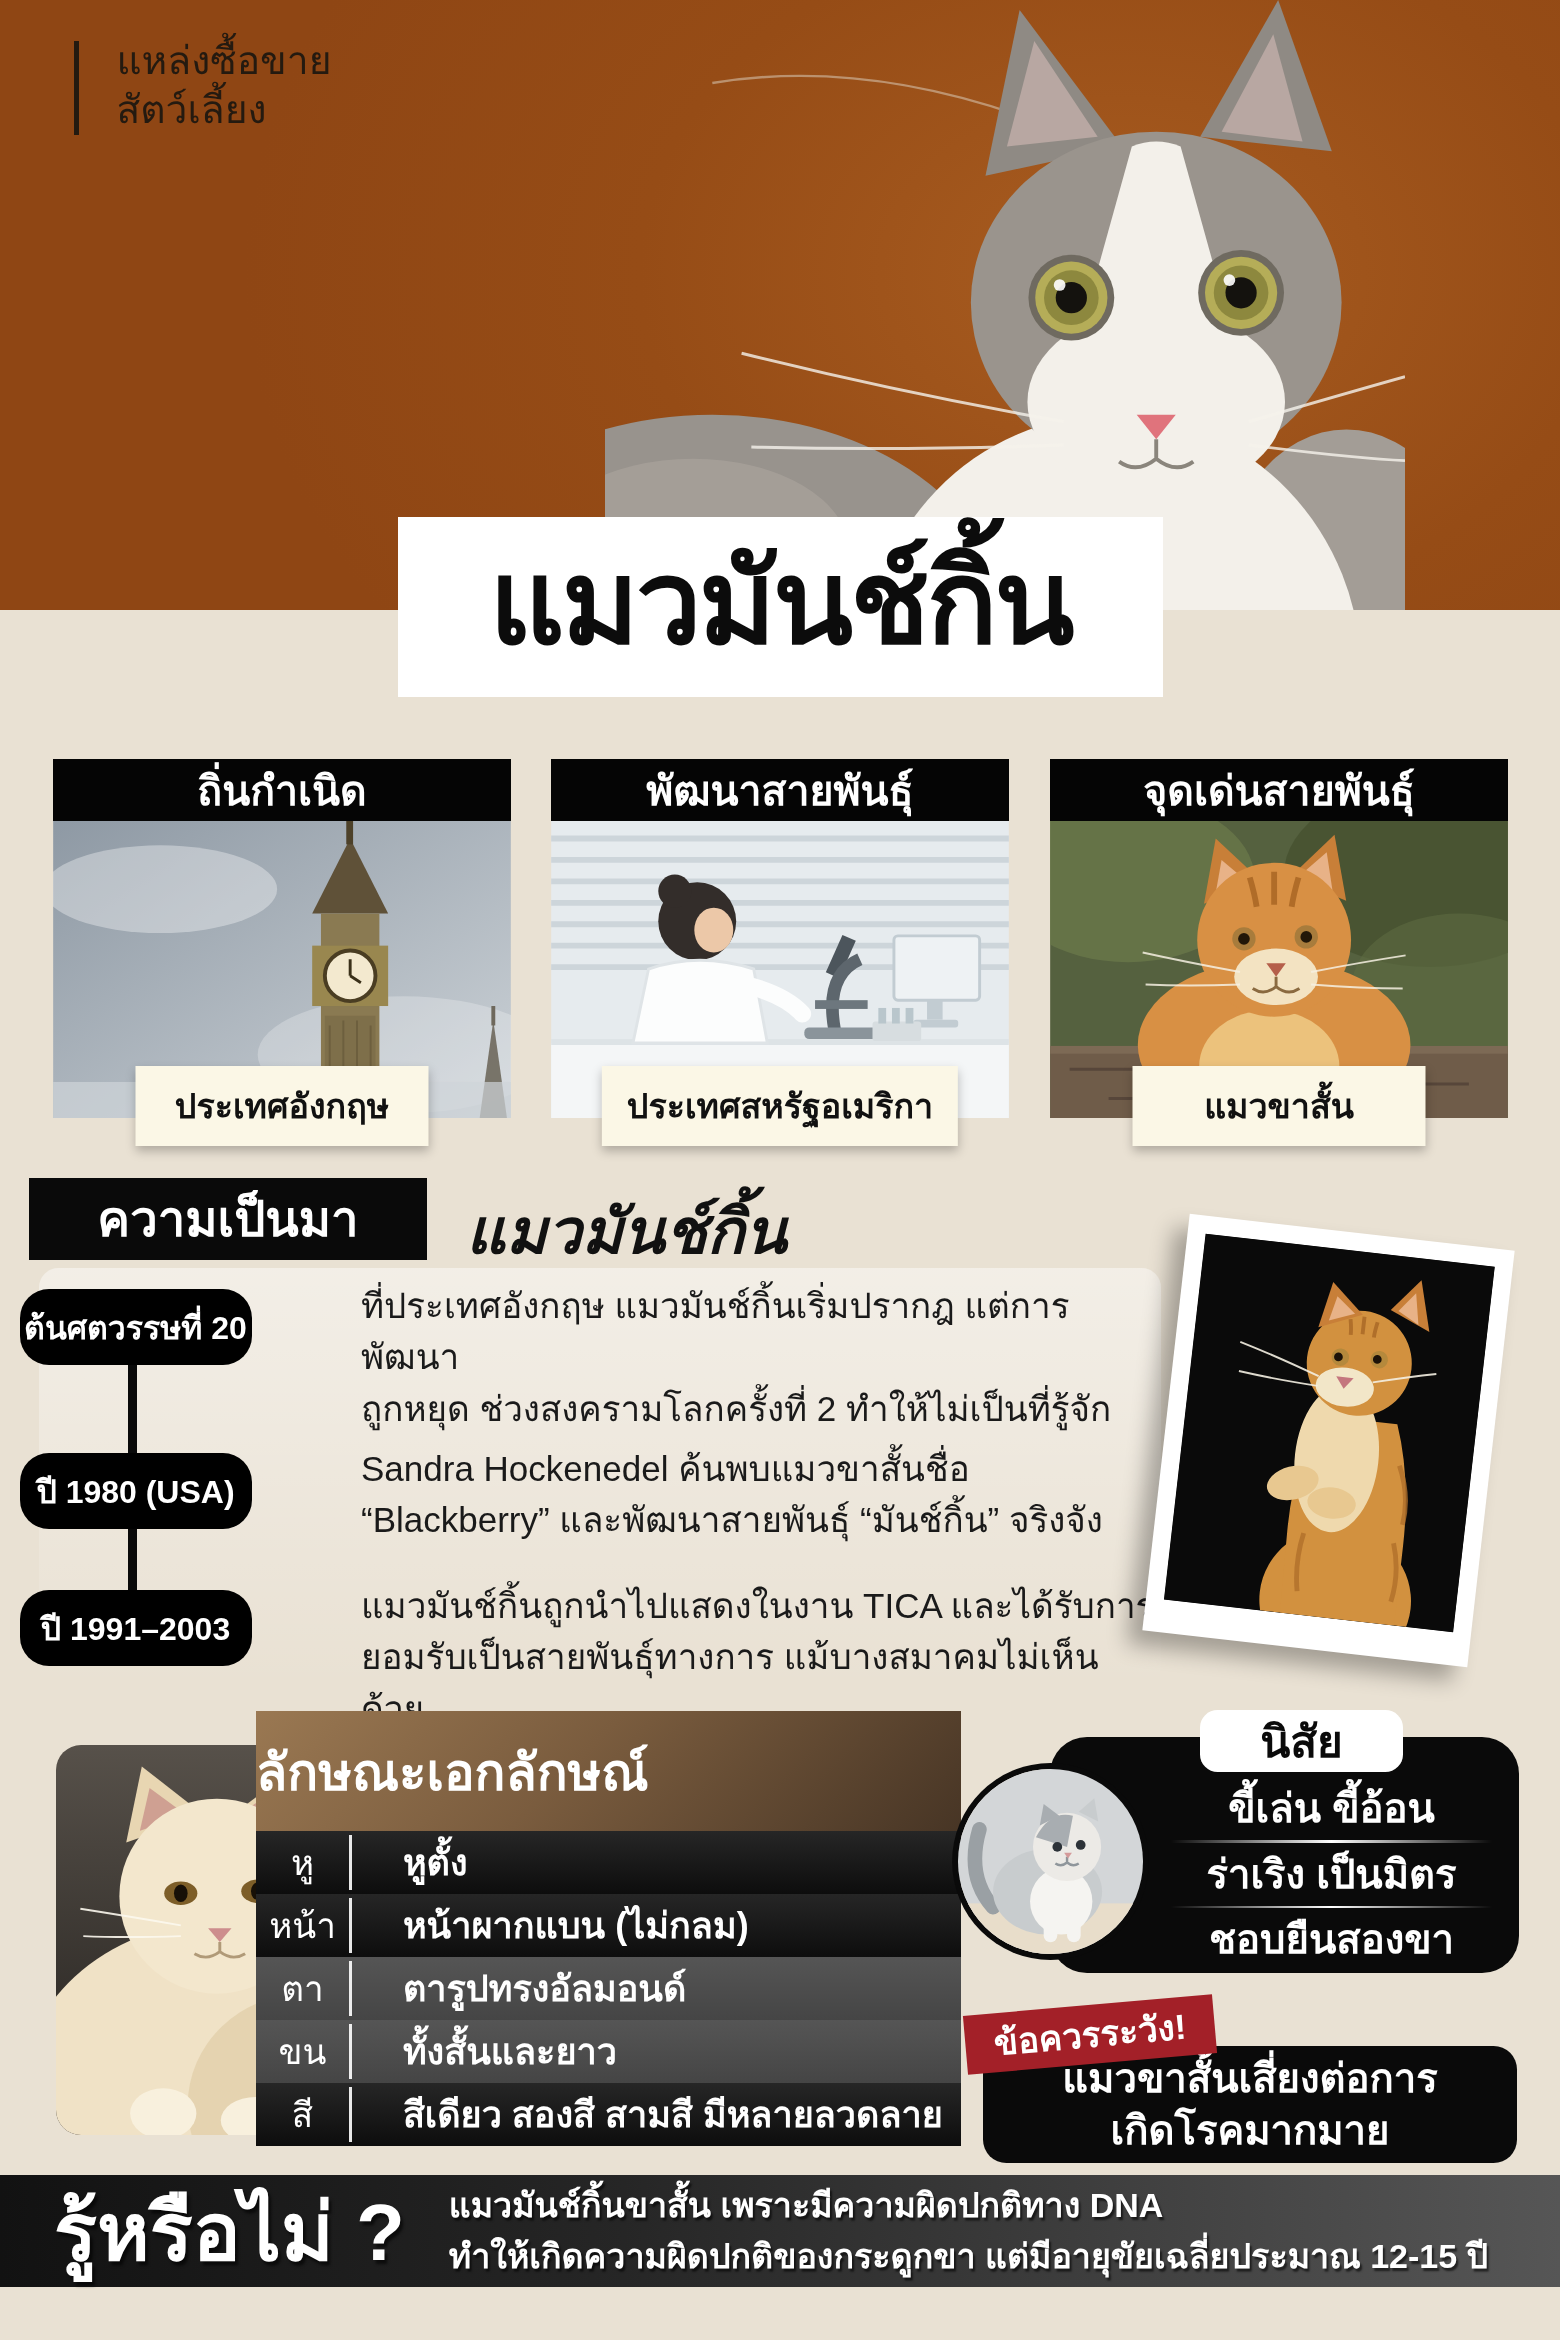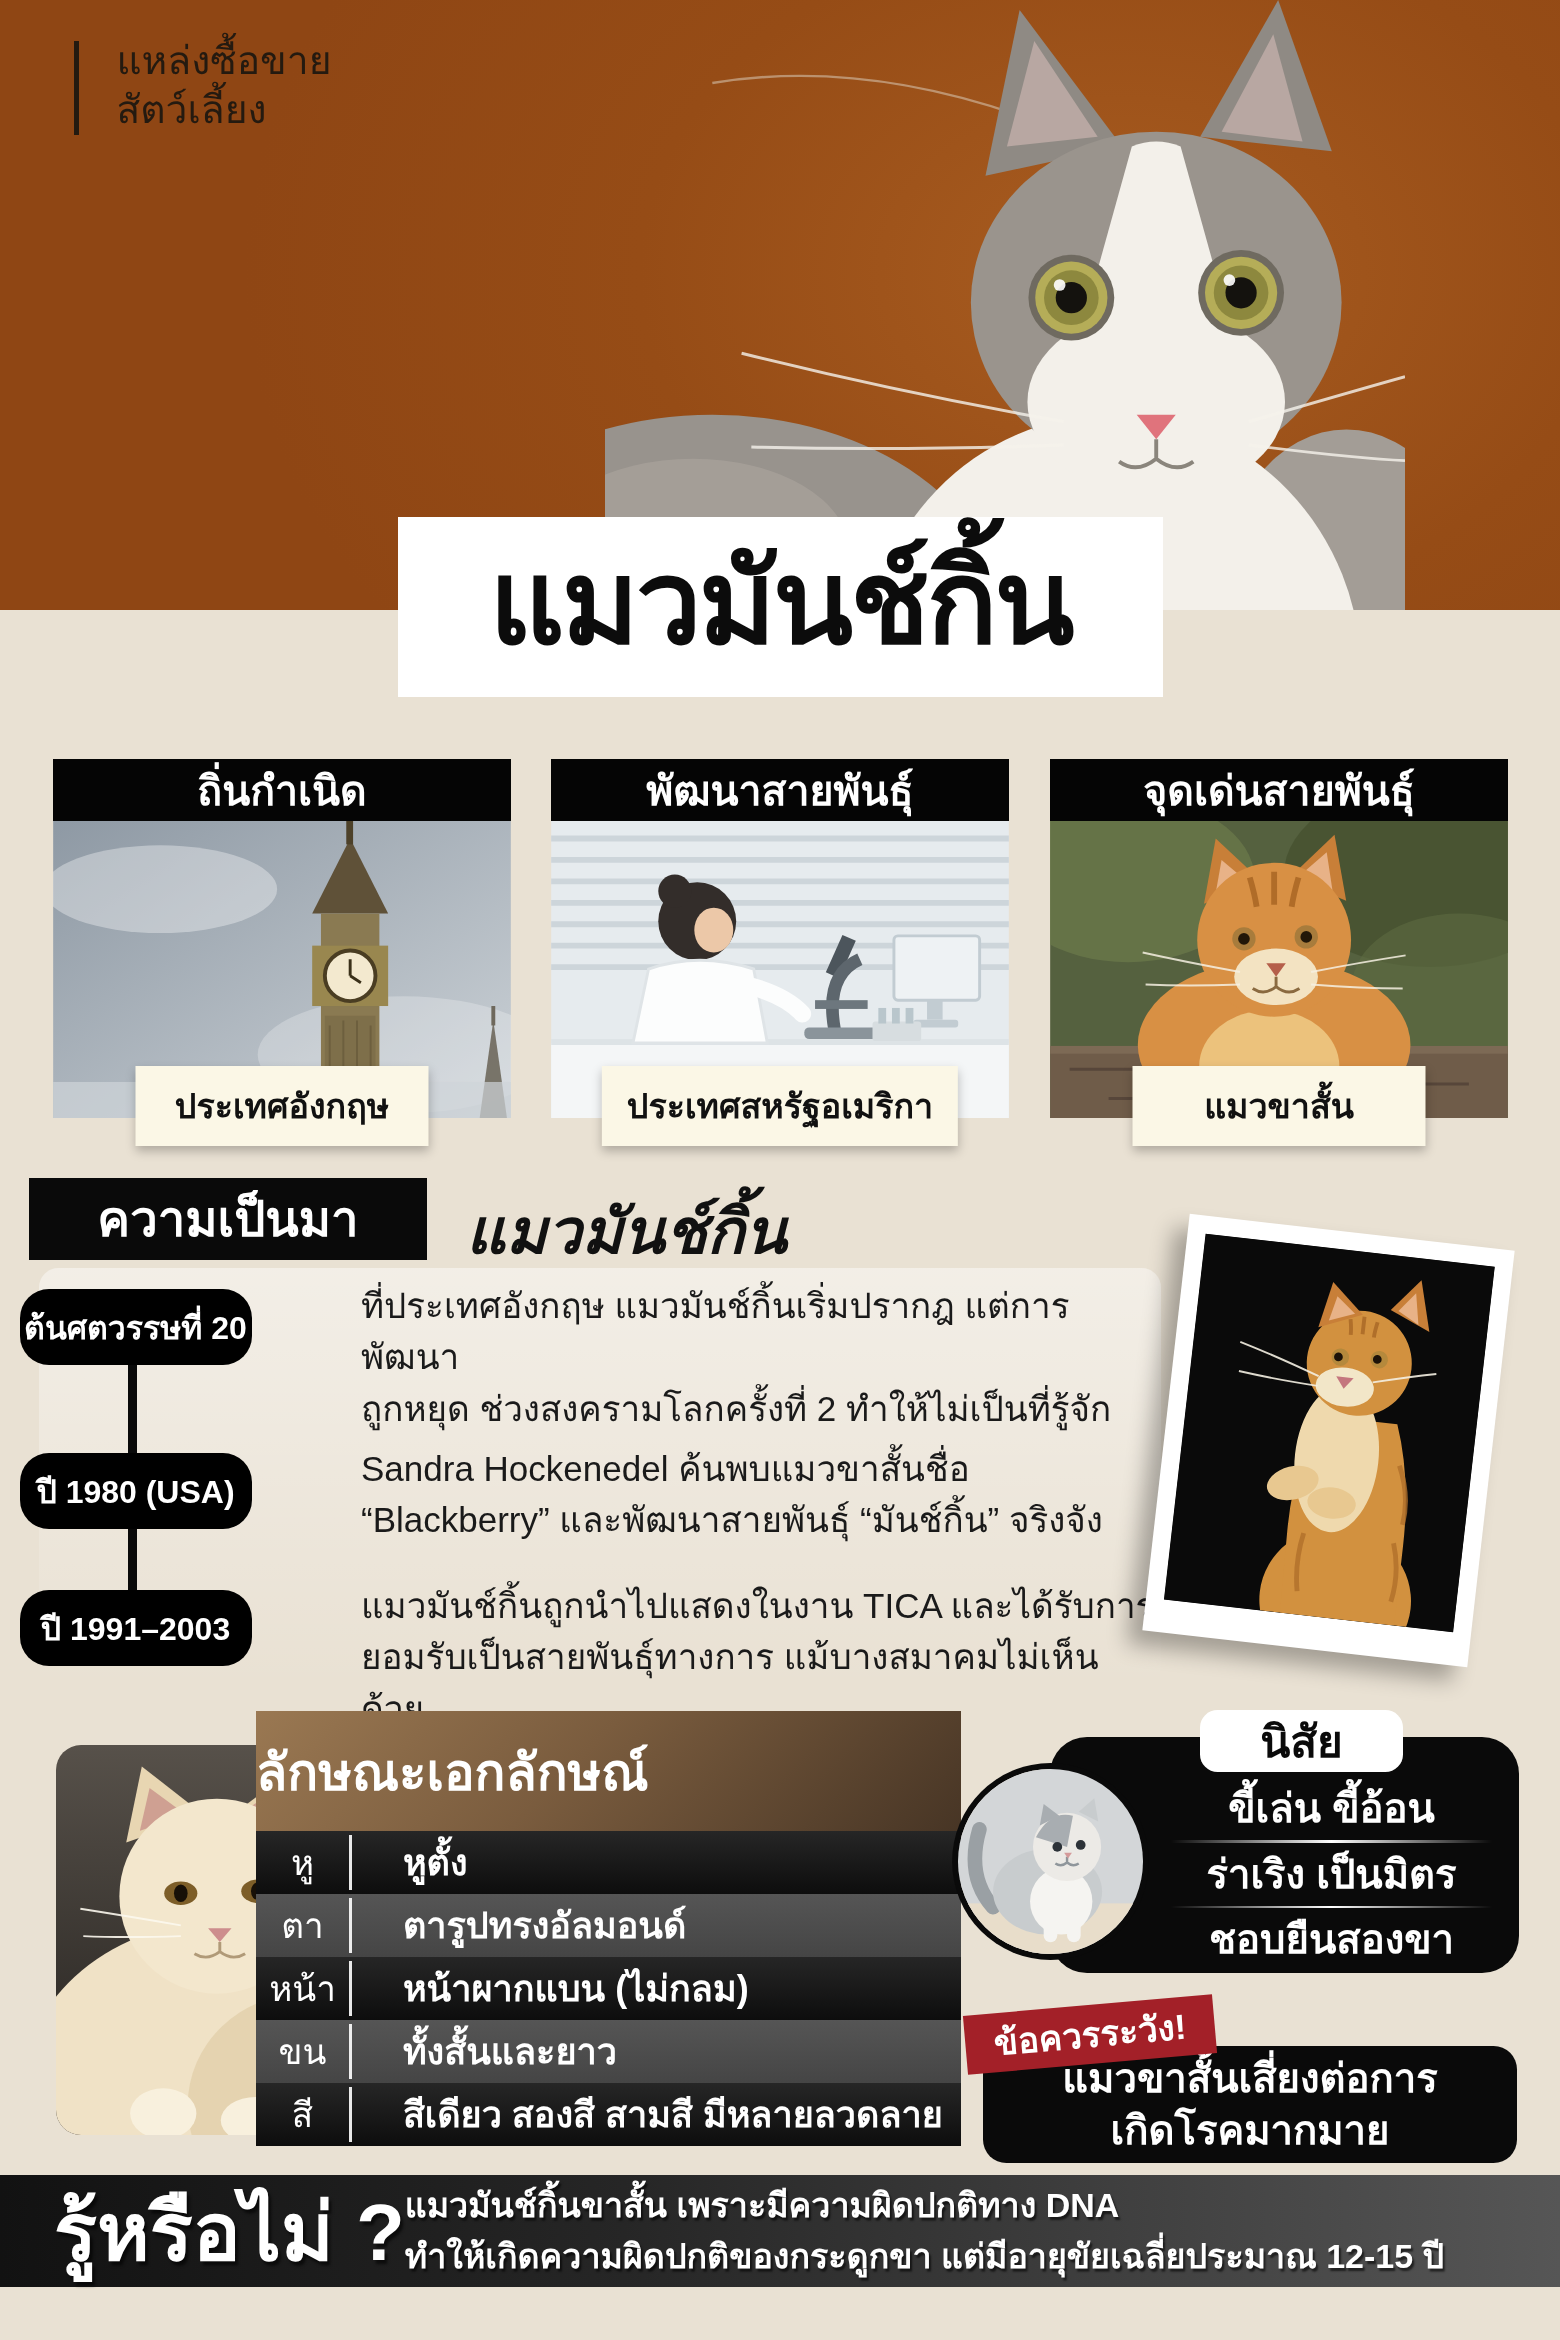--- a/index.html
+++ b/index.html
@@ -92,21 +92,21 @@
   .warn-box { position:absolute; left:983px; top:2046px; width:534px; height:117px; background:#0a0a0a;
               border-radius:23.4px; display:flex; flex-direction:column; align-items:center; justify-content:center; z-index:3; }
   .warn-box .wl { color:#fff; font-size:40px; font-weight:700; line-height:1.28; }
 
   
   .footer { position:absolute; left:0; top:2175px; width:1560px; height:112px;
             background:linear-gradient(90deg, #121212 0%, #262626 40%, #565656 100%);
             display:flex; align-items:center; }
   .foot-head { margin-left:54px; color:#fff; font-size:80px; font-weight:800; white-space:nowrap;
                text-shadow:2.9px 3.9px 2.9px rgba(0,0,0,.6); }
-  .foot-text { color:#fff; font-size:34px; font-weight:700; line-height:1.5;
+  .foot-text { margin-left:44px; color:#fff; font-size:34px; font-weight:700; line-height:1.5;
                text-shadow:2px 2.9px 2px rgba(0,0,0,.6); }
 </style>
 </head>
 <body>
 
 <div id="page">
 
   <div class="header">
     <div class="kitten-wrap">
       <svg viewBox="0 0 820 625" width="800" height="610">
@@ -365,29 +365,29 @@
 
   <div class="char-table">
     <div class="char-thead">
       <span>ลักษณะเอกลักษณ์</span>
     </div>
     <div class="char-row odd">
       <div class="lab">หู</div>
       <div class="sep"></div>
       <div class="val">หูตั้ง</div>
     </div>
+    <div class="char-row odd">
+      <div class="lab">หน้า</div>
+      <div class="sep"></div>
+      <div class="val">หน้าผากแบน (ไม่กลม)</div>
+    </div>
     <div class="char-row even">
       <div class="lab">ตา</div>
       <div class="sep"></div>
       <div class="val">ตารูปทรงอัลมอนด์</div>
-    </div>
-    <div class="char-row odd">
-      <div class="lab">หน้า</div>
-      <div class="sep"></div>
-      <div class="val">หน้าผากแบน (ไม่กลม)</div>
     </div>
     <div class="char-row even">
       <div class="lab">ขน</div>
       <div class="sep"></div>
       <div class="val">ทั้งสั้นและยาว</div>
     </div>
     <div class="char-row odd">
       <div class="lab">สี</div>
       <div class="sep"></div>
       <div class="val">สีเดียว สองสี สามสี มีหลายลวดลาย</div>

